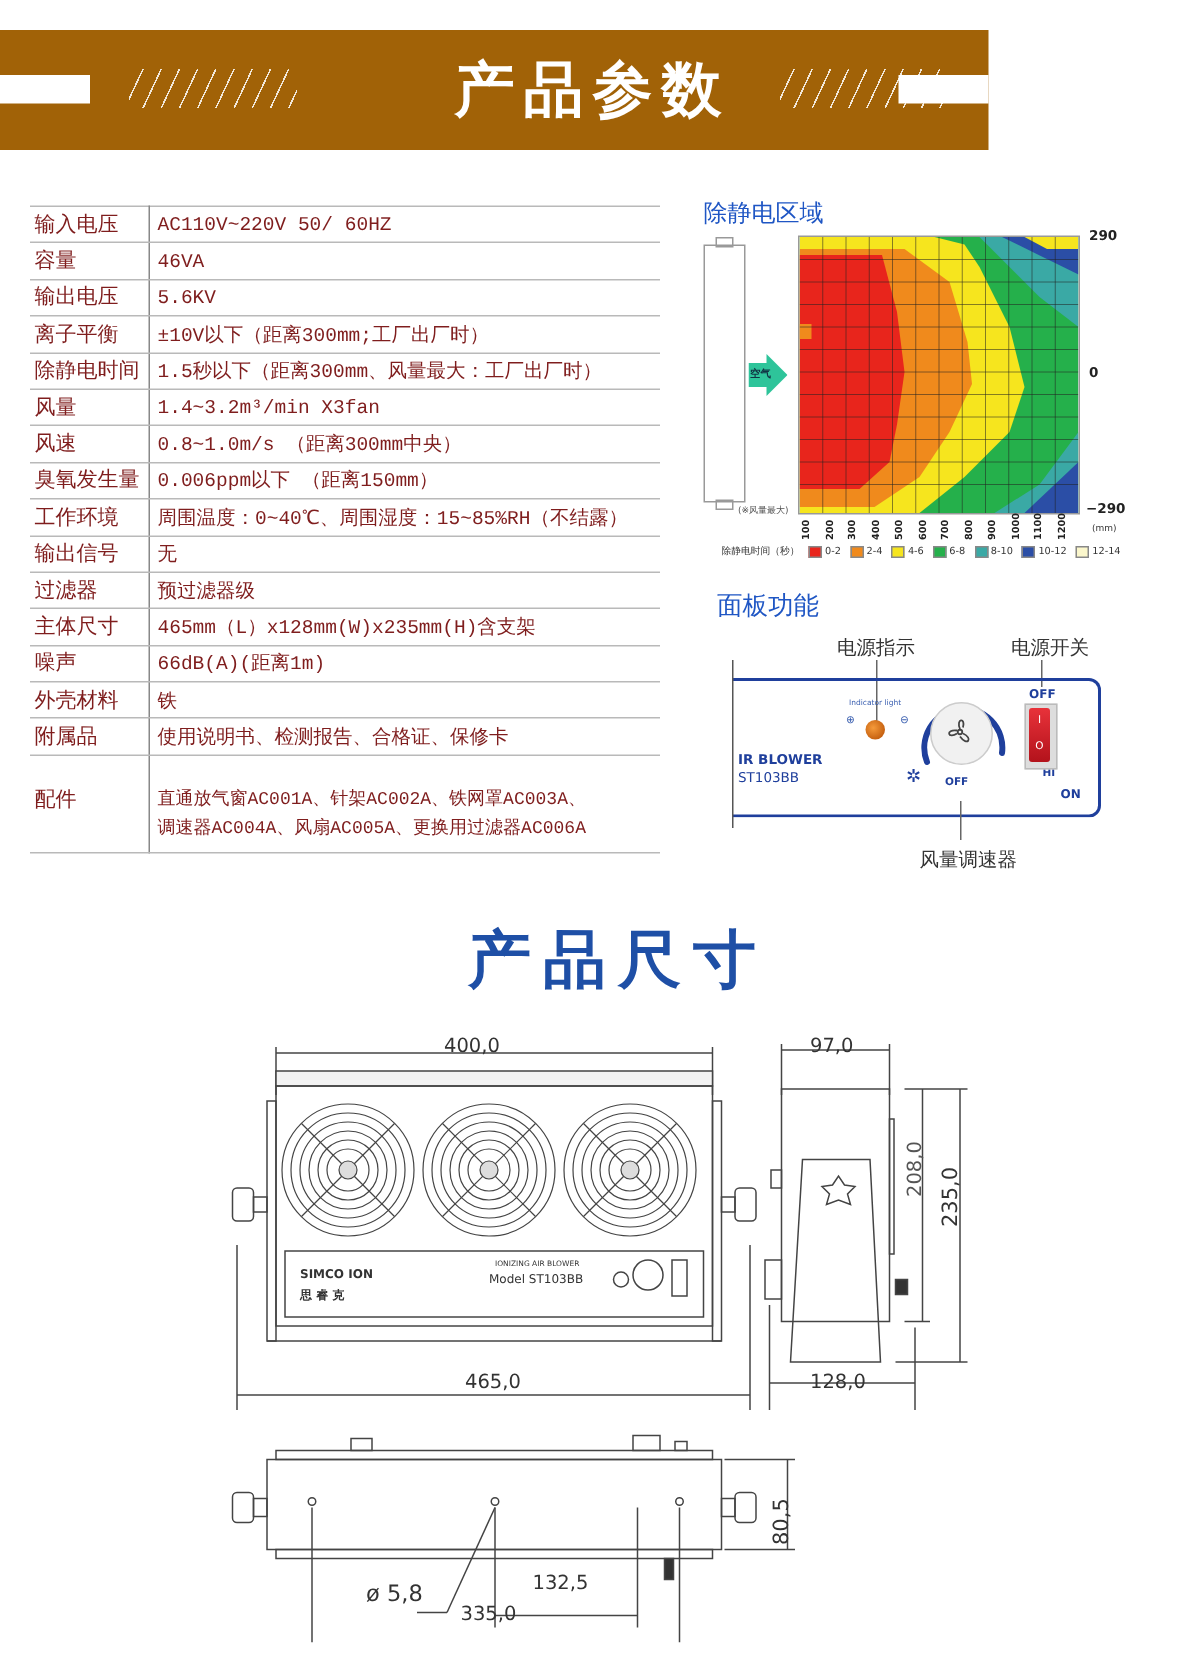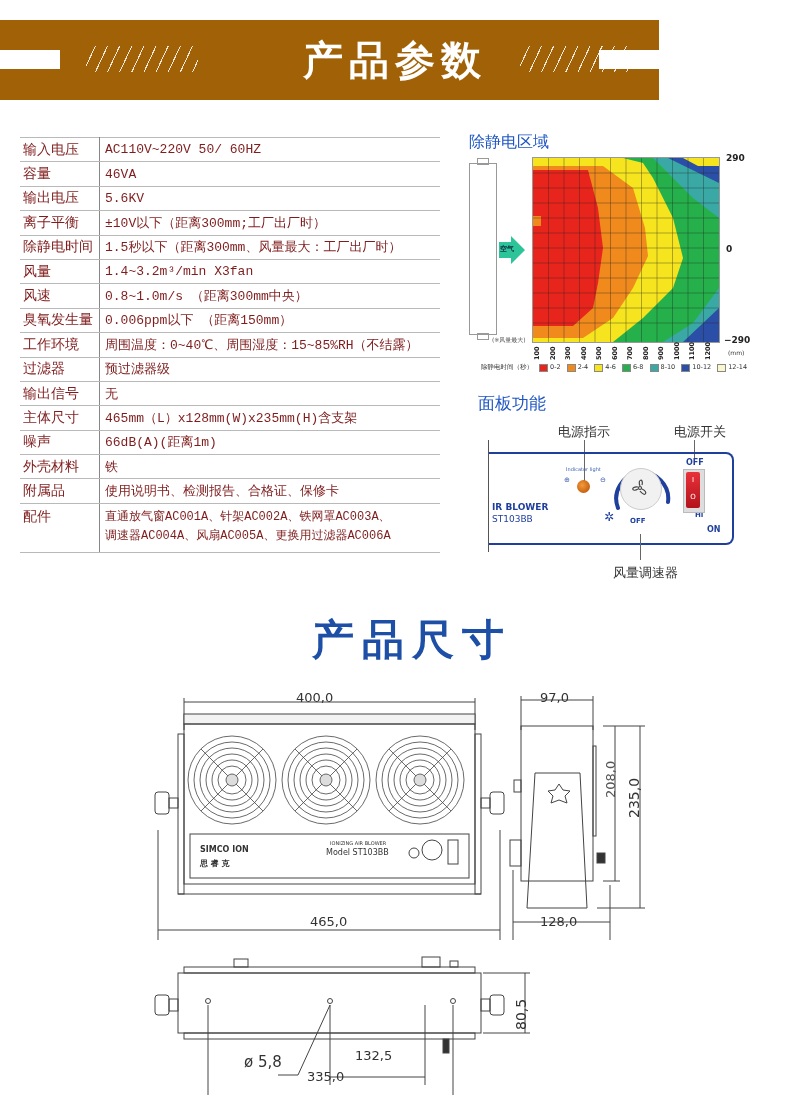--- a/index.html
+++ b/index.html
@@ -11,21 +11,21 @@
   .banner .notch-r{position:absolute;right:0;top:30px;width:60px;height:19px;background:#fff;}
   .banner .stripes{position:absolute;top:26px;height:26px;width:112px;
      background:repeating-linear-gradient(115deg, transparent 0 8px, rgba(255,255,255,.85) 8px 9px, transparent 9px 11px);}
   .banner .title{position:absolute;left:0;width:790px;top:14px;text-align:center;color:#fff;font-size:40px;font-weight:bold;letter-spacing:6px;line-height:52px;}
   
   table.spec{position:absolute;left:20px;top:137px;width:420px;border-collapse:collapse;font-family:Liberation Mono, monospace;font-size:13px;color:#7f1d1d;}
   table.spec td{border-bottom:1px solid #b9b9b9;height:23.4px;padding:0 0 0 3px;white-space:nowrap;}
   table.spec tr:first-child td{border-top:1px solid #b9b9b9;}
   table.spec td.k{width:76px;border-right:1px solid #888;font-size:14px;}
   table.spec td.v{padding-left:5px;}
-  table.spec tr.tall td{height:44px;vertical-align:top;padding-top:4px;}
+  table.spec tr.tall td{height:44px;vertical-align:top;padding-top:20px;}
   table.spec tr.tall td.v{font-size:12px;line-height:19px;}
   
   .h-blue{color:#1f56c4;font-weight:normal;font-size:16px;}
   
   .chart{left:532px;top:157px;width:186px;height:184px;border:1px solid #999;overflow:hidden;}
   .chart svg{display:block;}
   .axis-r{font-size:9px;color:#222;font-weight:bold;}
   .xticks{left:527px;top:344px;width:200px;height:18px;}
   .xticks span{position:absolute;top:0;font-size:6.5px;transform:rotate(-90deg);transform-origin:left top;color:#222;font-weight:bold;}
   .legend{left:481px;top:363px;font-size:6.5px;color:#333;display:flex;gap:6px;align-items:center;}
@@ -80,26 +80,26 @@
       </tr>
       <tr>
         <td class="k">臭氧发生量</td>
         <td class="v">0.006ppm以下 （距离150mm）</td>
       </tr>
       <tr>
         <td class="k">工作环境</td>
         <td class="v">周围温度：0~40℃、周围湿度：15~85%RH（不结露）</td>
       </tr>
       <tr>
+        <td class="k">输出信号</td>
+        <td class="v">无</td>
+      </tr>
+      <tr>
         <td class="k">过滤器</td>
         <td class="v">预过滤器级</td>
-      </tr>
-      <tr>
-        <td class="k">输出信号</td>
-        <td class="v">无</td>
       </tr>
       <tr>
         <td class="k">主体尺寸</td>
         <td class="v">465mm（L）x128mm(W)x235mm(H)含支架</td>
       </tr>
       <tr>
         <td class="k">噪声</td>
         <td class="v">66dB(A)(距离1m)</td>
       </tr>
       <tr>

